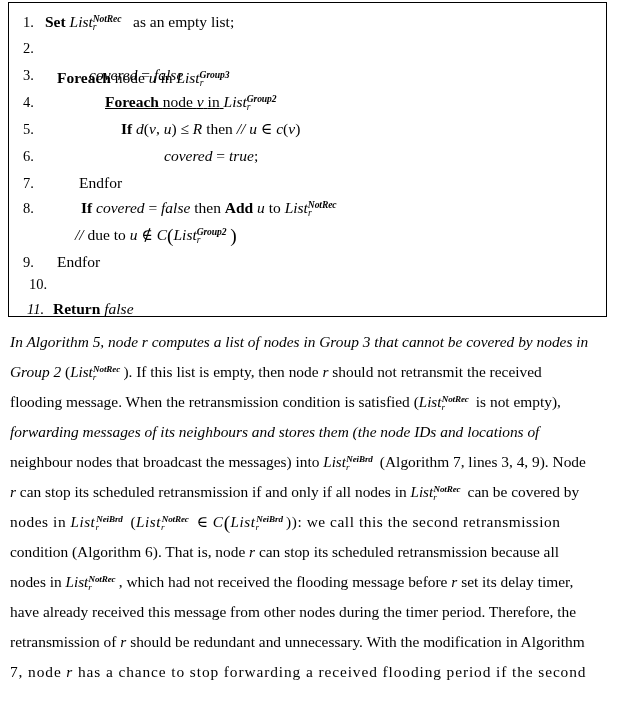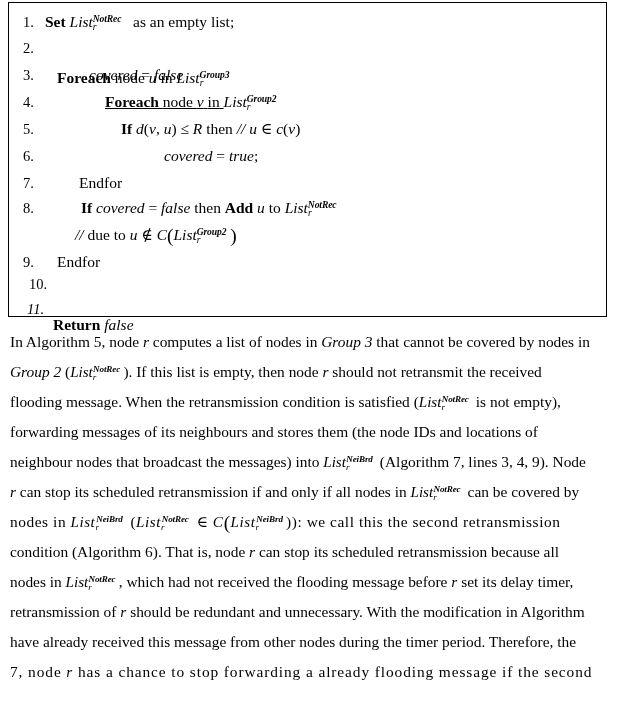--- a/index.html
+++ b/index.html
@@ -110,21 +110,21 @@
   .body-text .tline {
     display: block;
     white-space: nowrap;
     height: 30px;
   }
   .just {
     display: flex;
     justify-content: space-between;
     width: 601px;
   }
-  .just > span { white-space: pre; }
+  .just > span { white-space: pre; font-style: italic; }
 
   .smalllst {
     font-size: 0.98em;
   }
   .smalllst > .sub { font-size: 0.60em; top: 0.30em; }
   .smalllst > .sup { font-size: 0.60em; top: -0.56em; left: -0.36em; font-weight: bold; }
 </style>
 </head>
 <body>
 
@@ -200,21 +200,21 @@
         <span>Endfor</span>
       </span>
     </div>
 
     <div class="algo-line" style="top:268px;">
       <span class="ln" style="left:20px;">10.</span>
     </div>
 
     <div class="algo-line" style="top:293px;">
       <span class="ln" style="left:18px;font-style:italic;">11.</span>
-      <span class="code" style="left:44px;margin-top:16px;">
+      <span class="code" style="left:44px;">
         <span class="kw">Return</span><span>&nbsp;</span><span class="it">false</span>
       </span>
     </div>
 
   </div>
 
   <div class="body-text">
 
     <span class="tline just"><span>In Algorithm 5, node </span><span class="mathvar">r</span><span> computes a list of nodes in </span><span class="it">Group 3</span><span> that cannot be covered by nodes in</span></span>
 
@@ -228,23 +228,23 @@
     <span class="tline"><span>neighbour nodes that broadcast the messages) into </span><span class="lst smalllst"><span class="base">List</span><span class="sub">r</span><span class="sup">NeiBrd</span></span><span> (Algorithm 7, lines 3, 4, 9). Node</span></span>
 
     <span class="tline"><span class="mathvar">r</span><span> can stop its scheduled retransmission if and only if all nodes in </span><span class="lst smalllst"><span class="base">List</span><span class="sub">r</span><span class="sup">NotRec</span></span><span> can be covered by</span></span>
 
     <span class="tline" style="letter-spacing:0.55px;"><span>nodes in </span><span class="lst smalllst"><span class="base">List</span><span class="sub">r</span><span class="sup">NeiBrd</span></span><span>  (</span><span class="lst smalllst"><span class="base">List</span><span class="sub">r</span><span class="sup">NotRec</span></span><span> ∈ </span><span class="mathvar">C</span><span class="paren-big">(</span><span class="lst smalllst"><span class="base">List</span><span class="sub">r</span><span class="sup">NeiBrd</span></span><span>)): we call this the second retransmission</span></span>
 
     <span class="tline"><span>condition (Algorithm 6). That is, node </span><span class="mathvar">r</span><span> can stop its scheduled retransmission because all</span></span>
 
     <span class="tline"><span>nodes in </span><span class="lst smalllst"><span class="base">List</span><span class="sub">r</span><span class="sup">NotRec</span></span><span>, which had not received the flooding message before </span><span class="mathvar">r</span><span> set its delay timer,</span></span>
 
+    <span class="tline"><span>have already received this message from other nodes during the timer period. Therefore, the</span></span>
+
     <span class="tline"><span>retransmission of </span><span class="mathvar">r</span><span> should be redundant and unnecessary. With the modification in Algorithm</span></span>
 
-    <span class="tline"><span>have already received this message from other nodes during the timer period. Therefore, the</span></span>
-
-    <span class="tline" style="letter-spacing:0.9px;"><span>7, node </span><span class="mathvar">r</span><span> has a chance to stop forwarding a already flooding message if the second</span></span>
+    <span class="tline" style="letter-spacing:0.9px;"><span>7, node </span><span class="mathvar">r</span><span> has a chance to stop forwarding a received flooding period if the second</span></span>
 
     <span class="tline"></span>
 
   </div>
 
 </div>
 
 </body></html>

